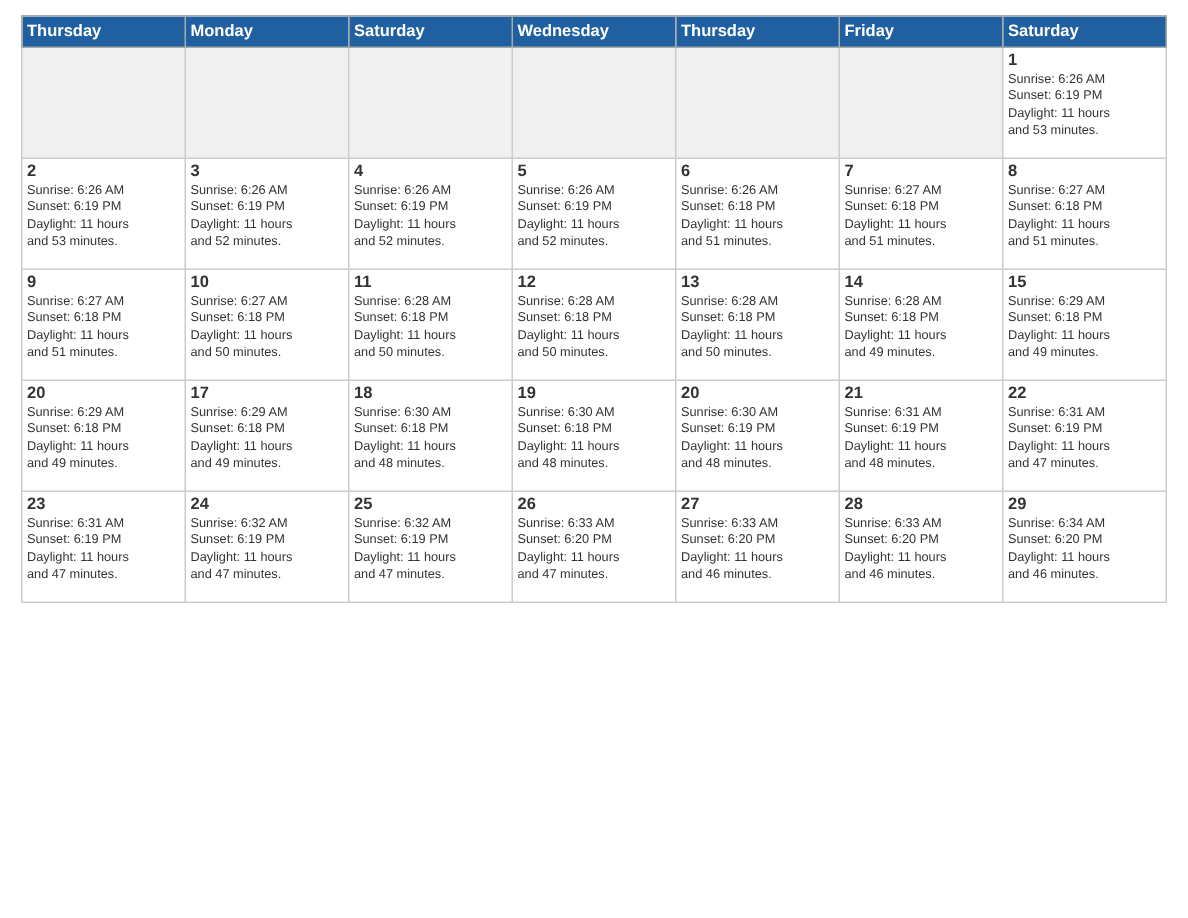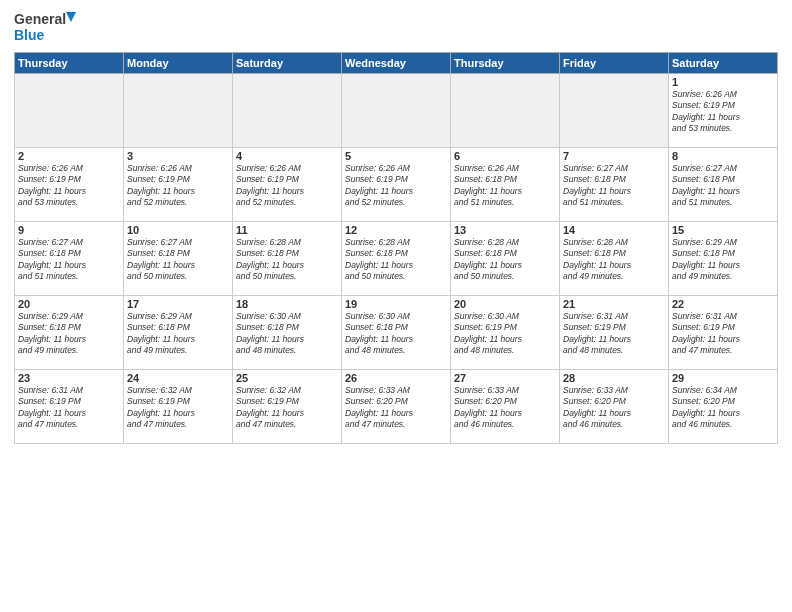--- a/index.html
+++ b/index.html
@@ -71,40 +71,26 @@
       font-size: 11px;
       font-weight: bold;
       color: #333;
       display: block;
       margin-bottom: 1px;
     }
     .day-info {
       font-size: 8.5px;
       color: #333;
       line-height: 1.35;
-      font-style: italic;
     }
   </style>
 </head>
 <body>
 
 <div class="page">
-  <div class="header">
-    <div class="logo">
-<svg width="62" height="36" viewBox="0 0 62 36" xmlns="http://www.w3.org/2000/svg">
-  <text x="0" y="14" font-size="14" font-weight="bold" fill="#444" font-family="Arial">General</text>
-  <text x="0" y="30" font-size="14" font-weight="bold" fill="#1a7abf" font-family="Arial">Blue</text>
-  <polygon points="52,2 62,2 57,12" fill="#1a7abf"></polygon>
-</svg>
-      </div>
-    <div class="title-block">
-      <div class="month-title"></div>
-      <div class="subtitle"></div>
-    </div>
-  </div>
 
   <table class="calendar">
     <thead>
       <tr>
       <th>Thursday</th>
           <th>Monday</th>
           <th>Saturday</th>
           <th>Wednesday</th>
           <th>Thursday</th>
           <th>Friday</th>

